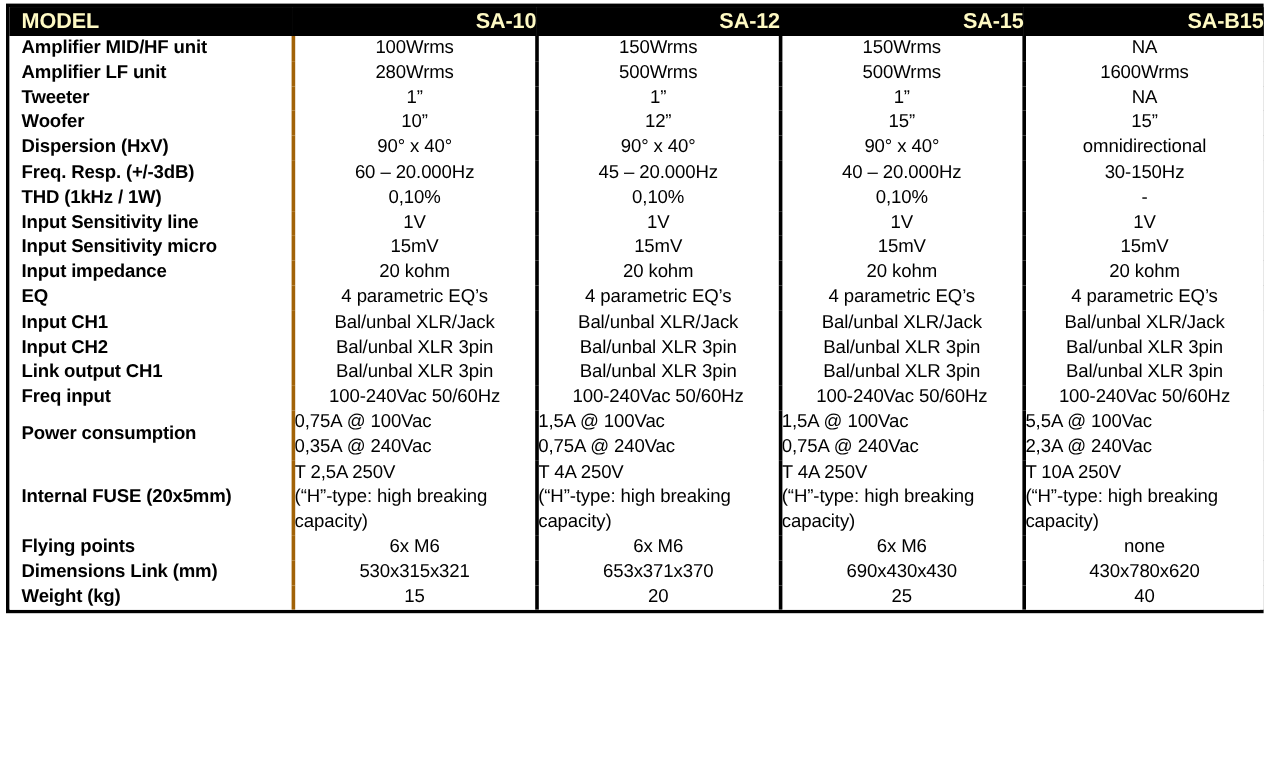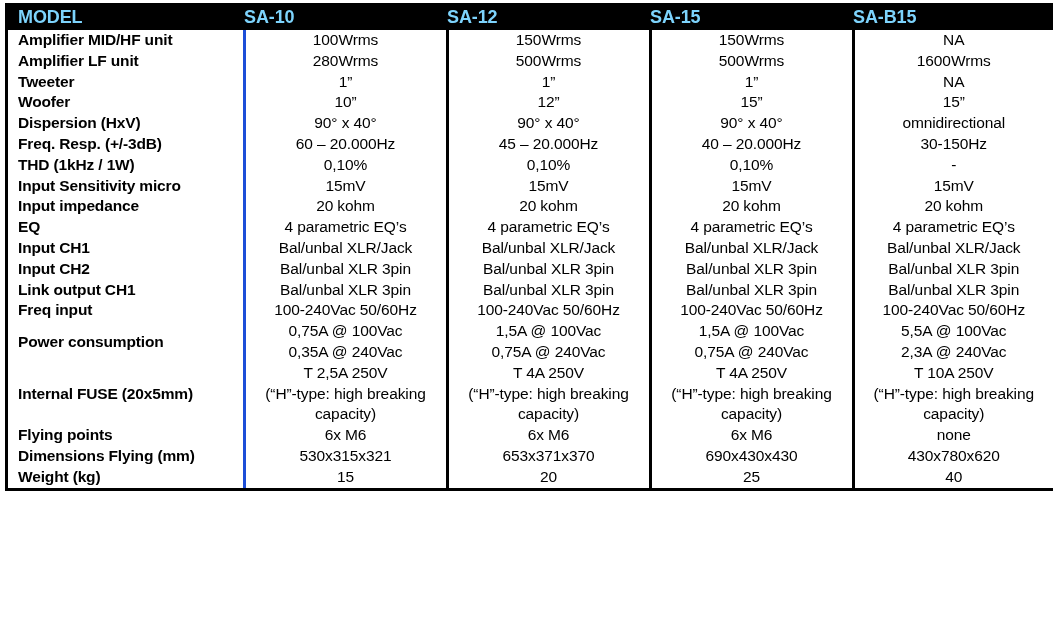--- a/index.html
+++ b/index.html
@@ -44,72 +44,72 @@
   table.spec-table col.c-val    { width: 203px; }
   table.spec-table col.c-val3   { width: 203px; }
   table.spec-table col.c-val4   { width: 200px; }
 
   
   thead tr.header-row {
     background: #000000;
   }
   thead th {
     background: #000000;
-    color: #7dd3fc;
+    color: #fef9c3;
     font-weight: bold;
     font-size: 18px;
     padding: 1px 0 3px 0;
     line-height: 20px;
     border: none;
     letter-spacing: -0.1px;
   }
   thead th.th-model {
     text-align: left;
     padding-left: 10px;
     font-size: 18px;
   }
   thead th.th-col {
-    text-align: left;
+    text-align: right;
   }
 
   
   tbody td {
     font-size: 15.5px;
     line-height: 20.8px;
     height: 20.8px;
     padding: 0;
     color: #000000;
     background: #ffffff;
     vertical-align: middle;
     white-space: nowrap;
     overflow: hidden;
   }
 
   tbody td.label-cell {
     font-weight: bold;
     text-align: left;
     padding-left: 10px;
-    border-right: 3px solid #1d4ed8;
+    border-right: 3px solid #a16207;
     letter-spacing: -0.15px;
   }
 
   tbody td.value-cell {
     text-align: center;
     font-weight: normal;
     border-right: 3px solid #000000;
     letter-spacing: -0.1px;
   }
   tbody td.value-cell.last-col {
     border-right: none;
   }
 
   
   .stack {
     display: block;
-    text-align: center;
+    text-align: left;
   }
   .stack span {
     display: block;
     line-height: 20.8px;
     height: 20.8px;
     white-space: nowrap;
   }
 
   td.tall-2 { height: 41.6px; }
   td.tall-3 { height: 62.4px; }
@@ -183,20 +183,27 @@
             <td class="value-cell last-col">30-150Hz</td>
           </tr>
           <tr>
             <td class="label-cell">THD (1kHz / 1W)</td>
             <td class="value-cell">0,10%</td>
             <td class="value-cell">0,10%</td>
             <td class="value-cell">0,10%</td>
             <td class="value-cell last-col">-</td>
           </tr>
           <tr>
+            <td class="label-cell">Input Sensitivity line</td>
+            <td class="value-cell">1V</td>
+            <td class="value-cell">1V</td>
+            <td class="value-cell">1V</td>
+            <td class="value-cell last-col">1V</td>
+          </tr>
+          <tr>
             <td class="label-cell">Input Sensitivity micro</td>
             <td class="value-cell">15mV</td>
             <td class="value-cell">15mV</td>
             <td class="value-cell">15mV</td>
             <td class="value-cell last-col">15mV</td>
           </tr>
           <tr>
             <td class="label-cell">Input impedance</td>
             <td class="value-cell">20 kohm</td>
             <td class="value-cell">20 kohm</td>
@@ -297,21 +304,21 @@
             </td>
           </tr>
           <tr>
             <td class="label-cell">Flying points</td>
             <td class="value-cell">6x  M6</td>
             <td class="value-cell">6x  M6</td>
             <td class="value-cell">6x  M6</td>
             <td class="value-cell last-col">none</td>
           </tr>
           <tr>
-            <td class="label-cell">Dimensions Flying (mm)</td>
+            <td class="label-cell">Dimensions Link (mm)</td>
             <td class="value-cell">530x315x321</td>
             <td class="value-cell">653x371x370</td>
             <td class="value-cell">690x430x430</td>
             <td class="value-cell last-col">430x780x620</td>
           </tr>
           <tr>
             <td class="label-cell">Weight (kg)</td>
             <td class="value-cell">15</td>
             <td class="value-cell">20</td>
             <td class="value-cell">25</td>

